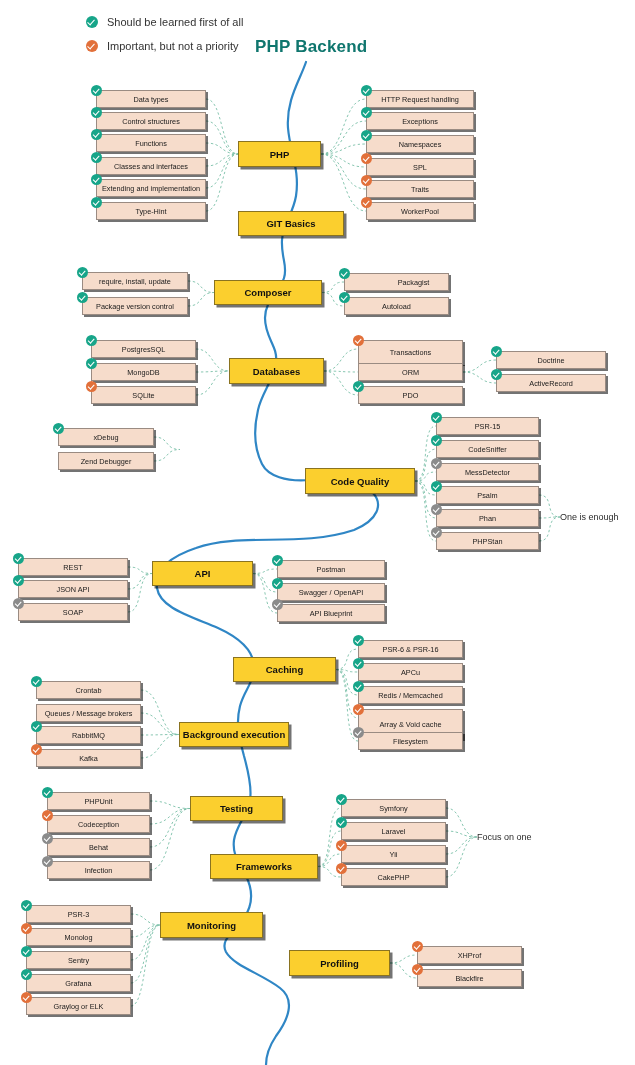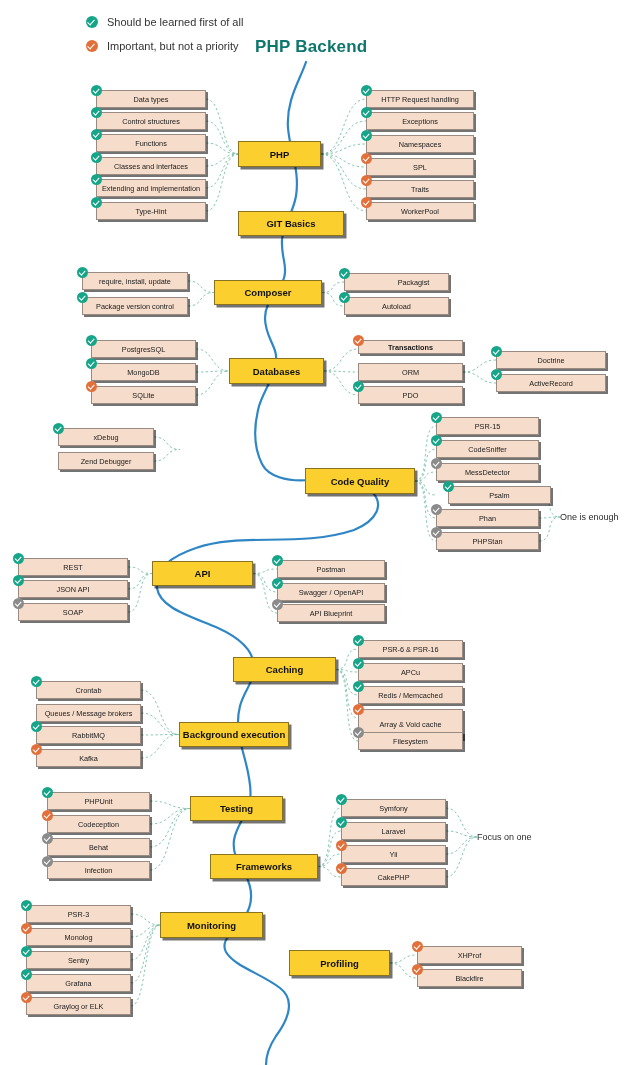--- a/index.html
+++ b/index.html
@@ -303,21 +303,21 @@
         <span>PostgresSQL</span>
       </div>
       <div class="leaf" style="left: 91px; top: 363px; width: 105px; height: 18px;">
         <span class="badge green"></span>
         <span>MongoDB</span>
       </div>
       <div class="leaf" style="left: 91px; top: 386px; width: 105px; height: 18px;">
         <span class="badge orange"></span>
         <span>SQLite</span>
       </div>
-      <div class="leaf" style="left: 358px; top: 340px; width: 105px; height: 14px; font-weight: bold;">
+      <div class="leaf" style="left: 358px; top: 340px; width: 105px; height: 24px;">
         <span class="badge orange"></span>
         <span>Transactions</span>
       </div>
       <div class="leaf" style="left: 358px; top: 363px; width: 105px; height: 18px;">
         <span>ORM</span>
       </div>
       <div class="leaf" style="left: 358px; top: 386px; width: 105px; height: 18px;">
         <span class="badge green"></span>
         <span>PDO</span>
       </div>
@@ -341,21 +341,21 @@
         <span>PSR-15</span>
       </div>
       <div class="leaf" style="left: 436px; top: 440px; width: 103px; height: 18px;">
         <span class="badge green"></span>
         <span>CodeSniffer</span>
       </div>
       <div class="leaf" style="left: 436px; top: 463px; width: 103px; height: 18px;">
         <span class="badge gray"></span>
         <span>MessDetector</span>
       </div>
-      <div class="leaf" style="left: 448px; top: 486px; width: 103px; height: 18px;">
+      <div class="leaf" style="left: 436px; top: 486px; width: 103px; height: 18px;">
         <span class="badge green"></span>
         <span>Psalm</span>
       </div>
       <div class="leaf" style="left: 436px; top: 509px; width: 103px; height: 18px;">
         <span class="badge gray"></span>
         <span>Phan</span>
       </div>
       <div class="leaf" style="left: 436px; top: 532px; width: 103px; height: 18px;">
         <span class="badge gray"></span>
         <span>PHPStan</span>

